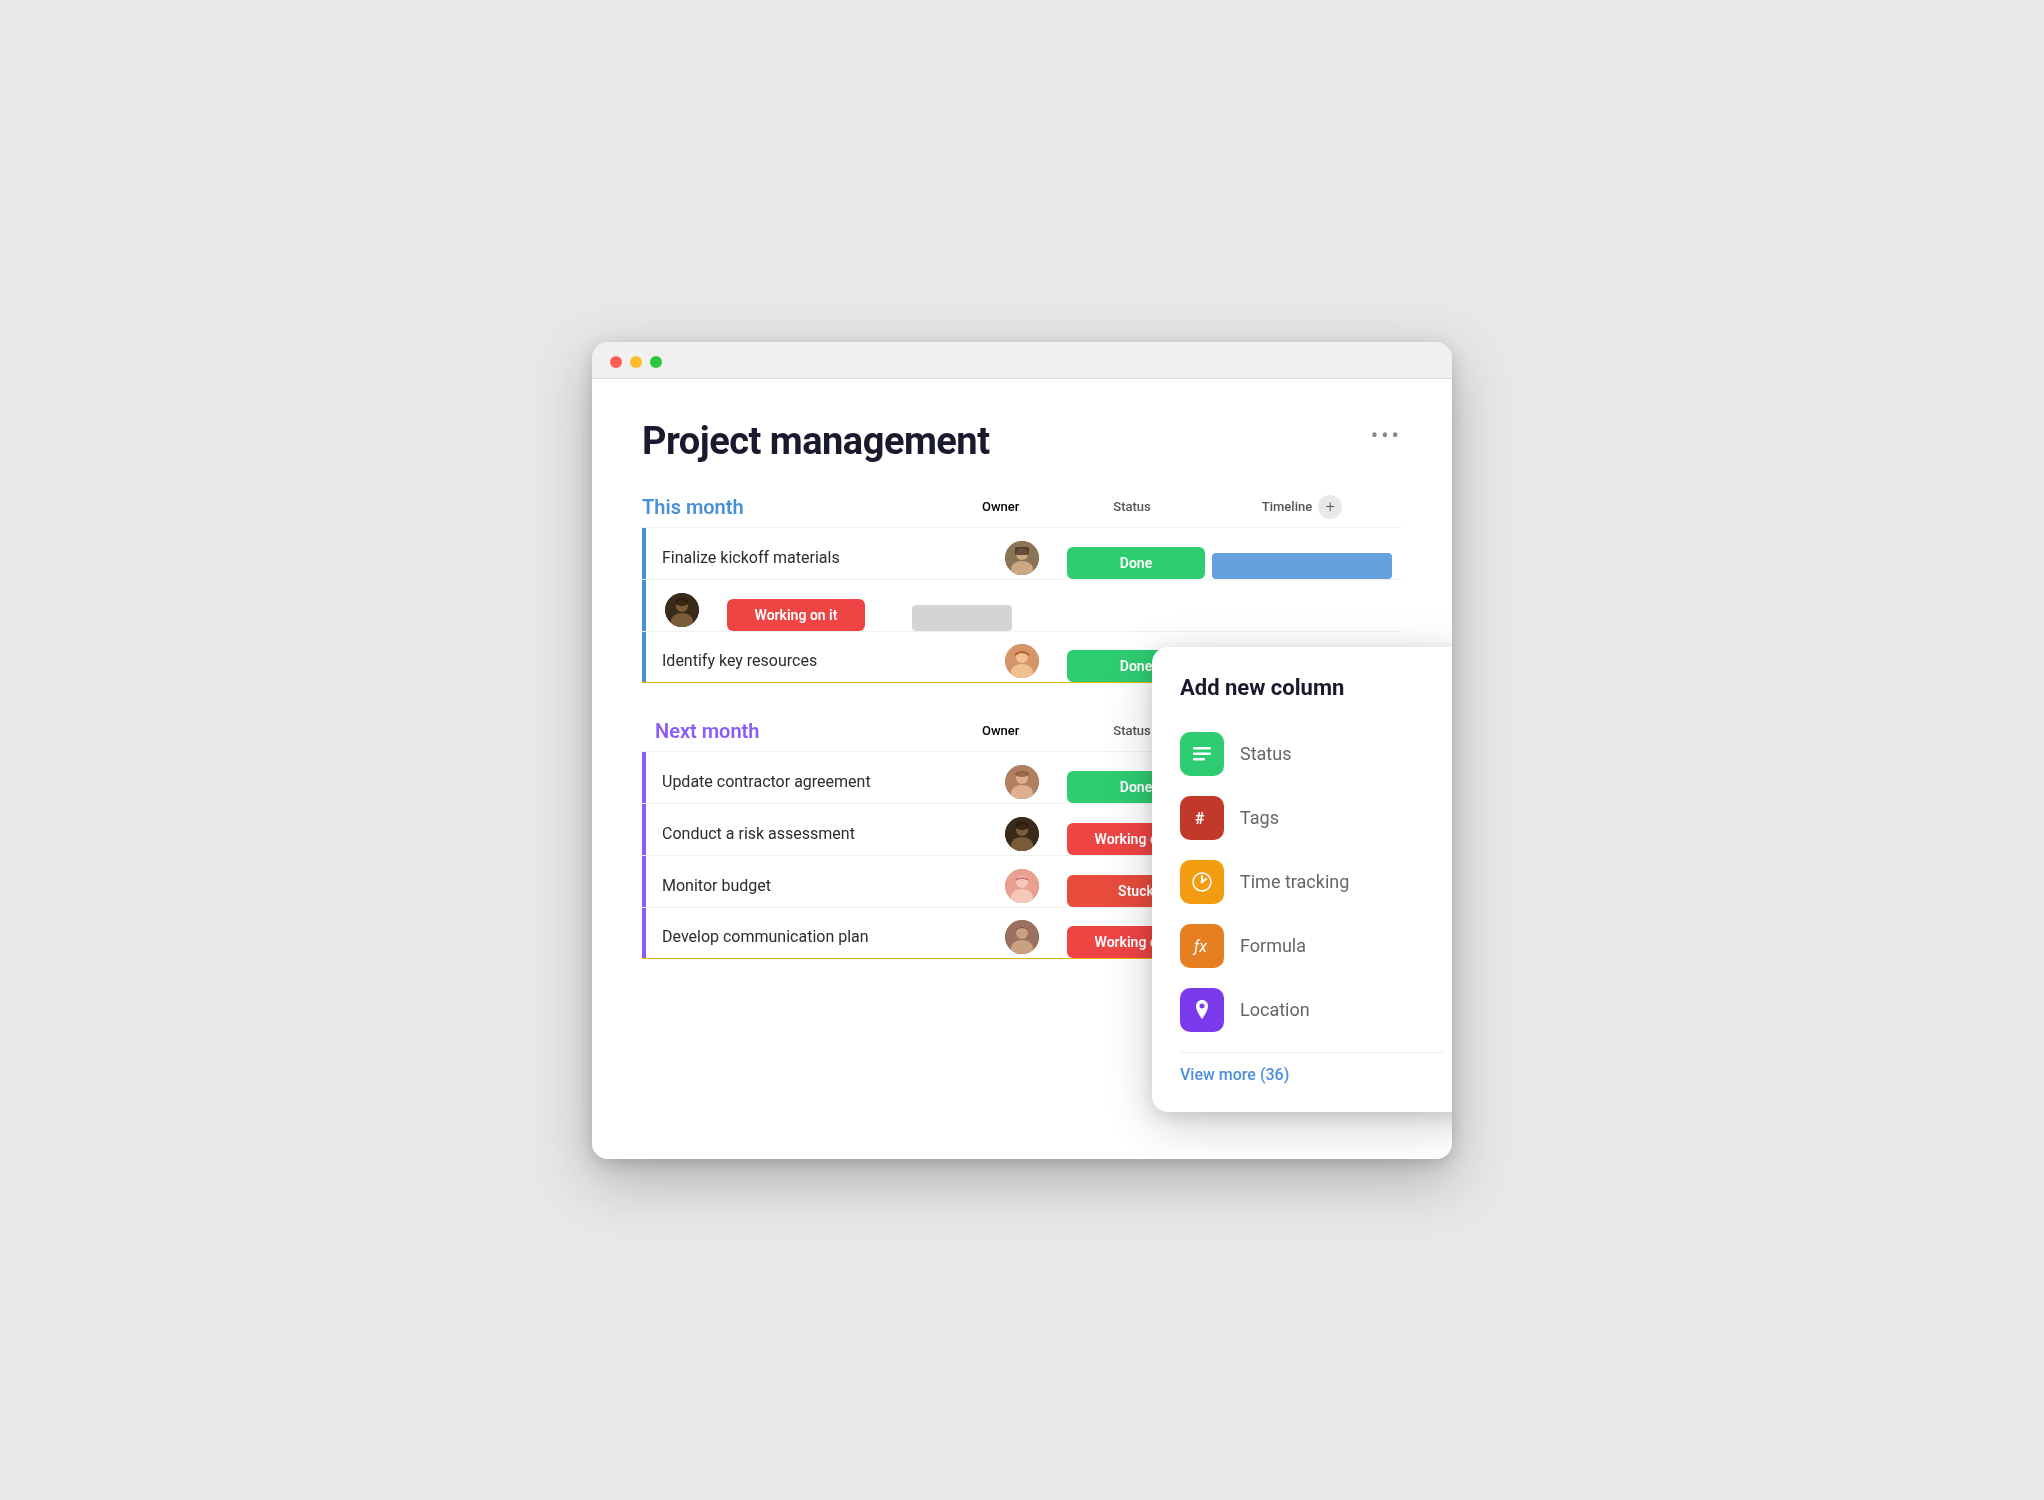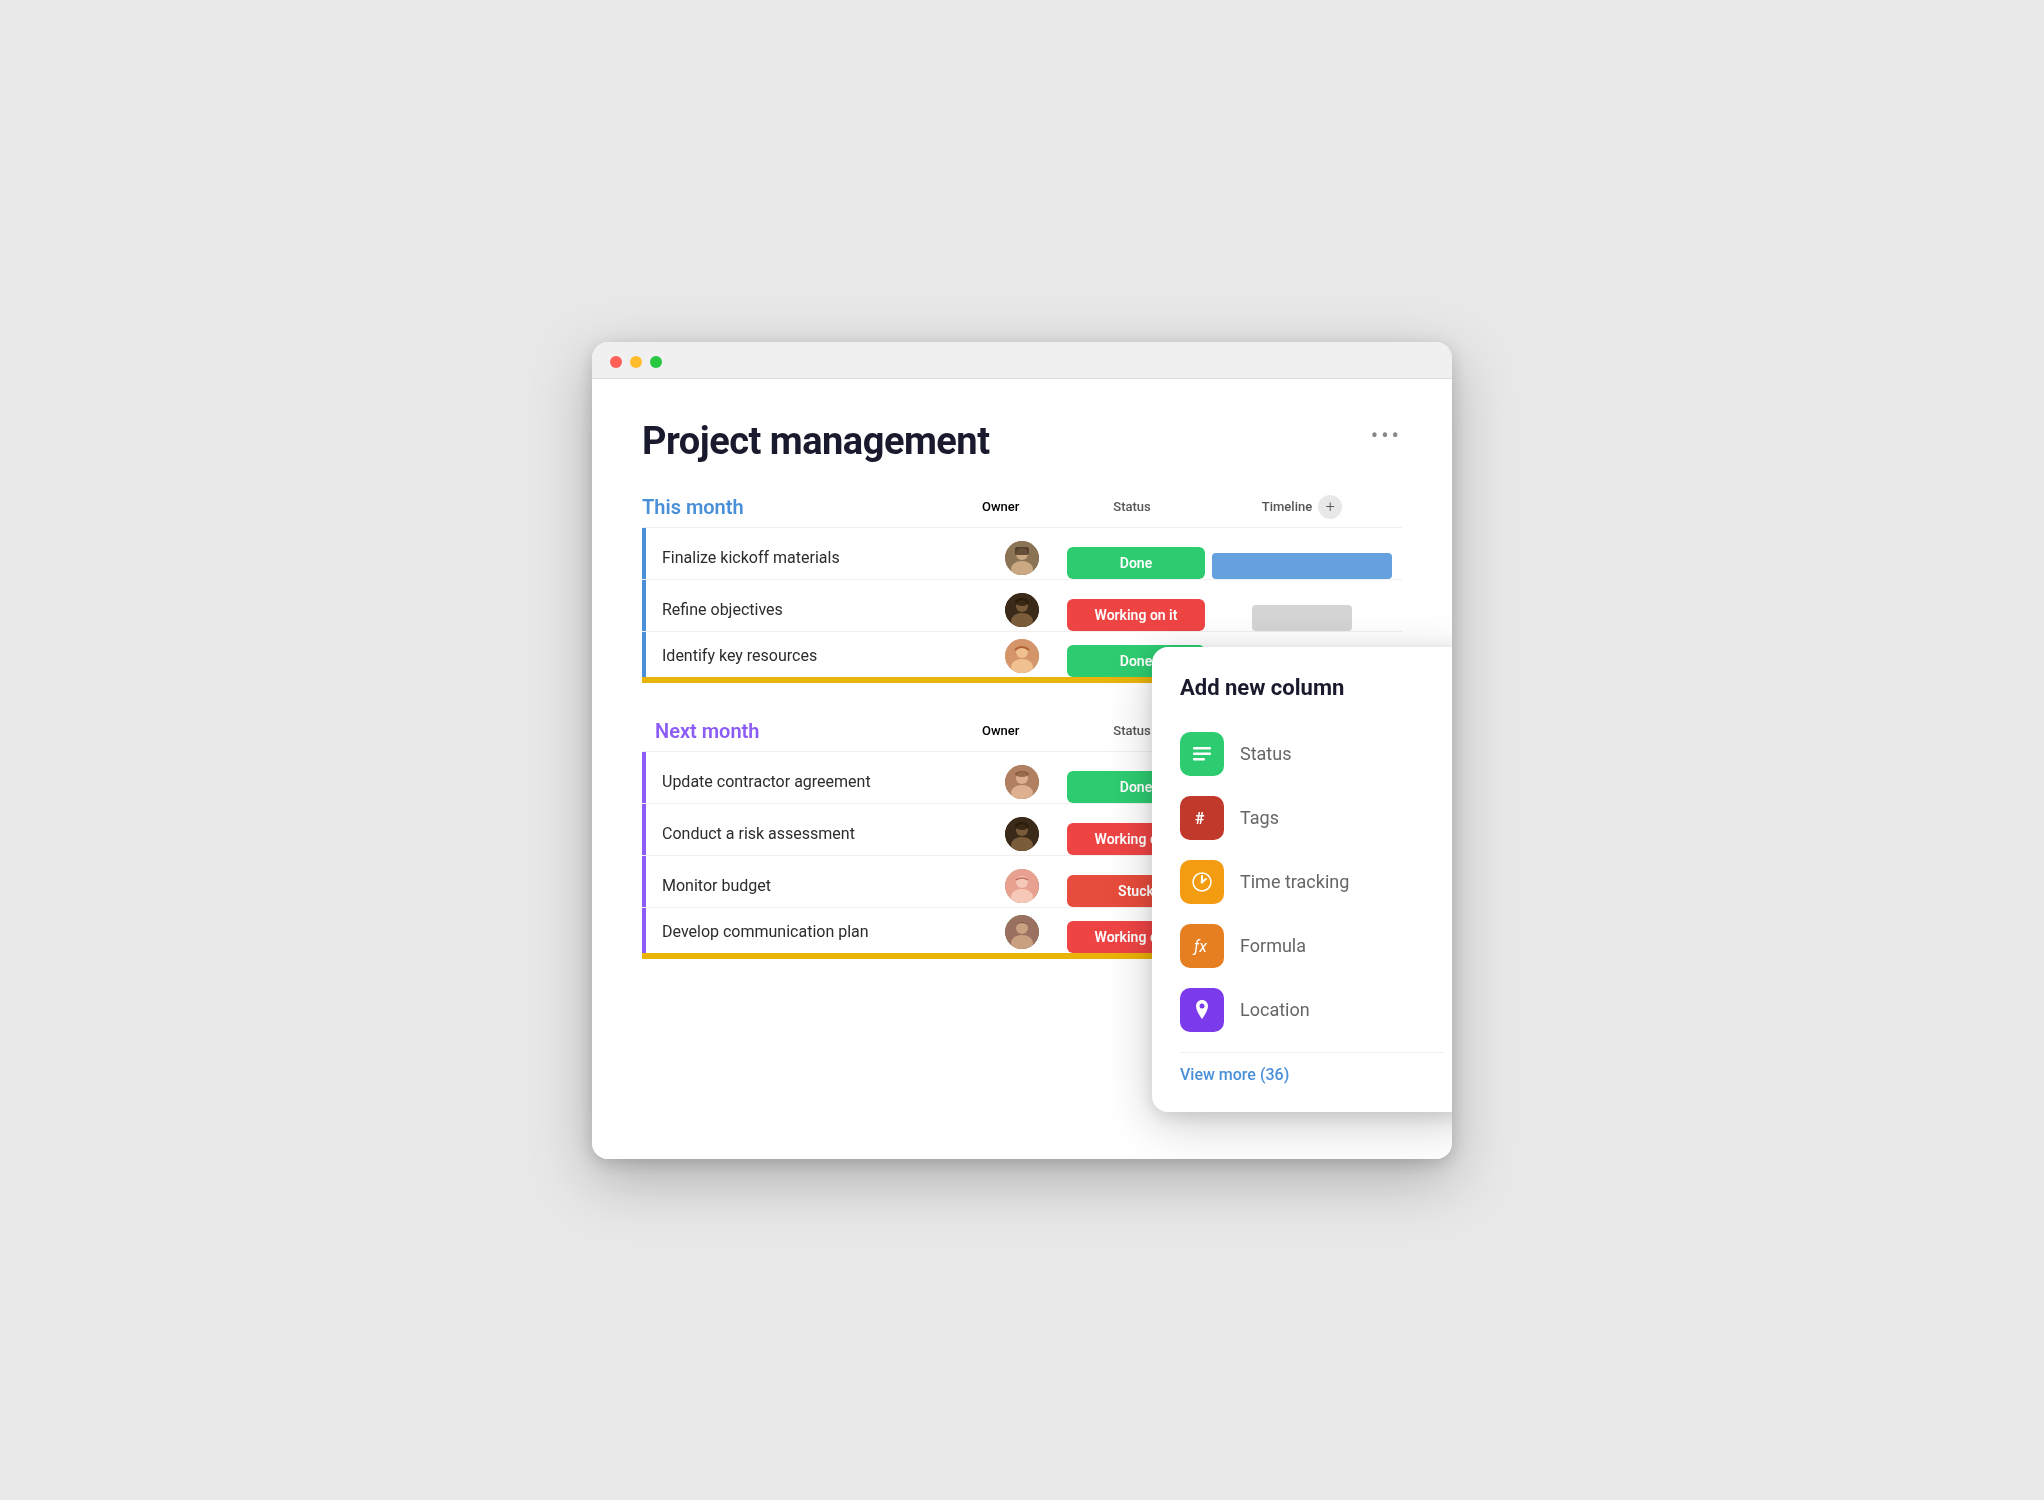--- a/index.html
+++ b/index.html
@@ -135,21 +135,21 @@
     
     .task-row {
       display: flex;
       align-items: flex-end;
       border-top: 1px solid #f0f0f0;
       min-height: 52px;
       position: relative;
     }
 
     .task-row:last-child {
-      border-bottom: 6px solid #eab308;
+      border-bottom: 1px solid #eab308;
     }
 
     .task-left-border {
       position: absolute;
       left: 0;
       top: 0;
       bottom: 0;
       width: 4px;
     }
 
@@ -326,21 +326,20 @@
         <div class="status-col">
           <div class="status-badge status-done">Done</div>
         </div>
         <div class="timeline-col">
           <div class="timeline-bar"></div>
         </div>
       </div>
 
       <div class="task-row">
         <div class="task-left-border border-blue"></div>
-        <div class="task-name">Refine objectives</div>
         <div class="owner-col-data">
           <div class="avatar avatar-2">
             <svg viewBox="0 0 34 34" xmlns="http://www.w3.org/2000/svg">
               <circle cx="17" cy="17" r="17" fill="#3a2a1a"></circle>
               <circle cx="17" cy="13" r="6" fill="#7a5c3a"></circle>
               <ellipse cx="17" cy="28" rx="11" ry="8" fill="#7a5c3a"></ellipse>
               <ellipse cx="17" cy="9" rx="7" ry="4" fill="#2a1a0a" opacity="0.8"></ellipse>
             </svg>
           </div>
         </div>

